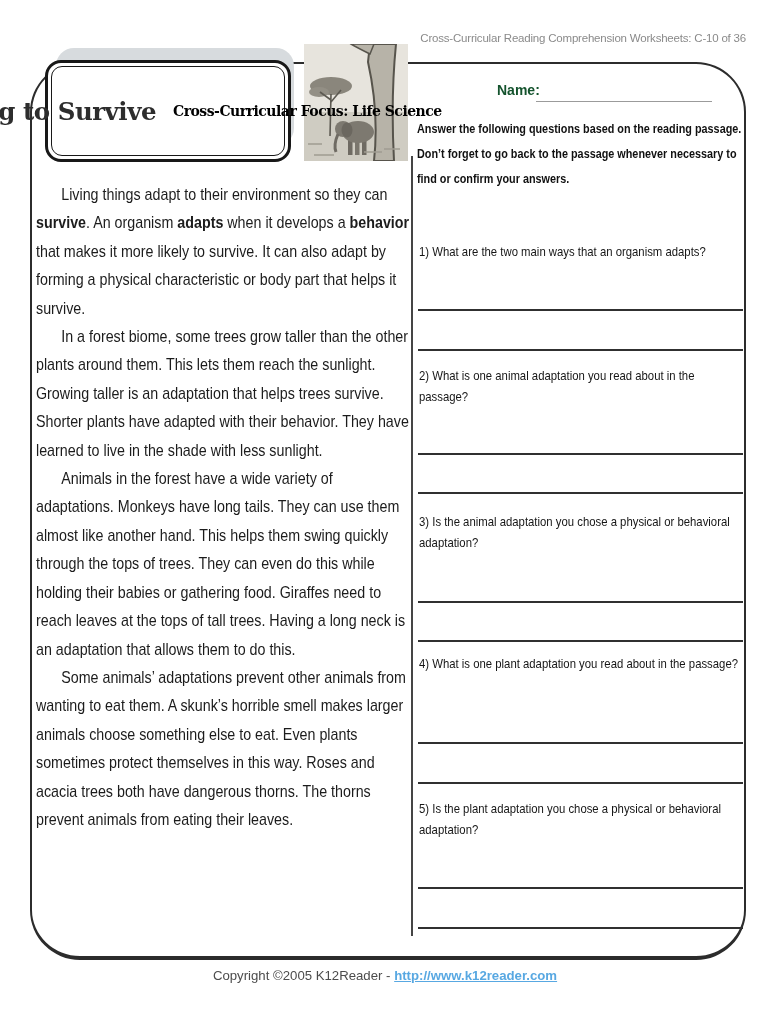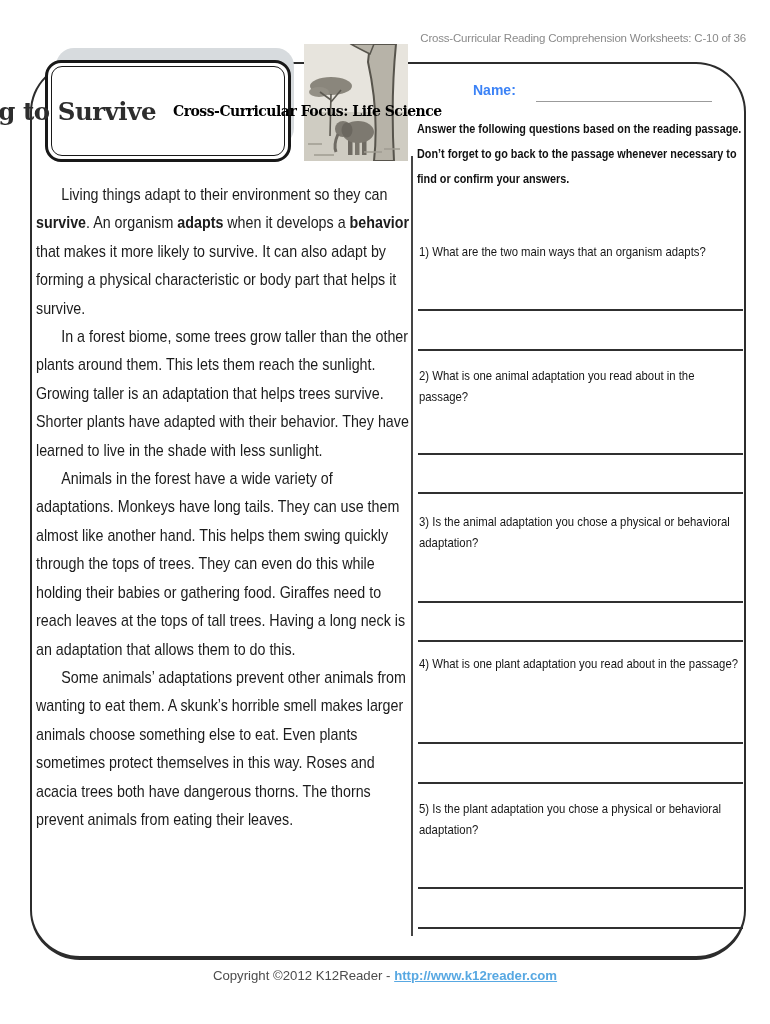--- a/index.html
+++ b/index.html
@@ -20,21 +20,21 @@
         border:1.6px solid #181818;border-radius:11px;
         display:flex;flex-direction:row;justify-content:center;align-items:center;gap:17px;}
   .title-text{font-family:"DejaVu Serif",serif;font-weight:800;font-size:24.5px;color:#2d2d2d;
         letter-spacing:-0.5px;white-space:nowrap;}
   .subtitle-text{font-family:"DejaVu Serif",serif;font-weight:700;font-size:14px;color:#000000;
         letter-spacing:-0.5px;white-space:nowrap;}
 
   .photo{position:absolute;left:304px;top:44px;width:104px;height:117px;background:#e7e4dd;}
   .photo svg{display:block;width:100%;height:100%;}
 
-  .name-row-label{position:absolute;left:473px;top:82px;font-size:14px;font-weight:bold;color:#3b82f6;}
+  .name-row-label{position:absolute;left:497px;top:82px;font-size:14px;font-weight:bold;color:#14532d;}
   .name-line{position:absolute;left:536px;top:101px;width:176px;border-top:1.6px solid #9b9b9b;}
 
   .instructions{position:absolute;left:417px;top:116px;width:390px;
         font-size:12.9px;font-weight:bold;line-height:25px;color:#111;
         transform:scaleX(0.84);transform-origin:0 0;}
 
   .divider{position:absolute;left:411px;top:156px;height:780px;border-left:2px solid #454545;}
 
   .passage{position:absolute;left:36px;top:181px;width:448px;
         font-size:17px;line-height:28.4px;color:#1c1c1c;
@@ -116,16 +116,16 @@
 
   <div class="question" style="top:654px;">4) What is one plant adaptation you read about in the passage?</div>
   <div class="answer-line" style="top:742px;"></div>
   <div class="answer-line" style="top:782px;"></div>
 
   <div class="question" style="top:799px;">5) Is the plant adaptation you chose a physical or behavioral adaptation?</div>
   <div class="answer-line" style="top:887px;"></div>
   <div class="answer-line" style="top:927px;"></div>
 
   <div class="footer">
-    <span>Copyright ©2012 K12Reader - </span><a href="#">http://www.k12reader.com</a>
+    <span>Copyright ©2005 K12Reader - </span><a href="#">http://www.k12reader.com</a>
   </div>
 
 </div>
 
 </body></html>

